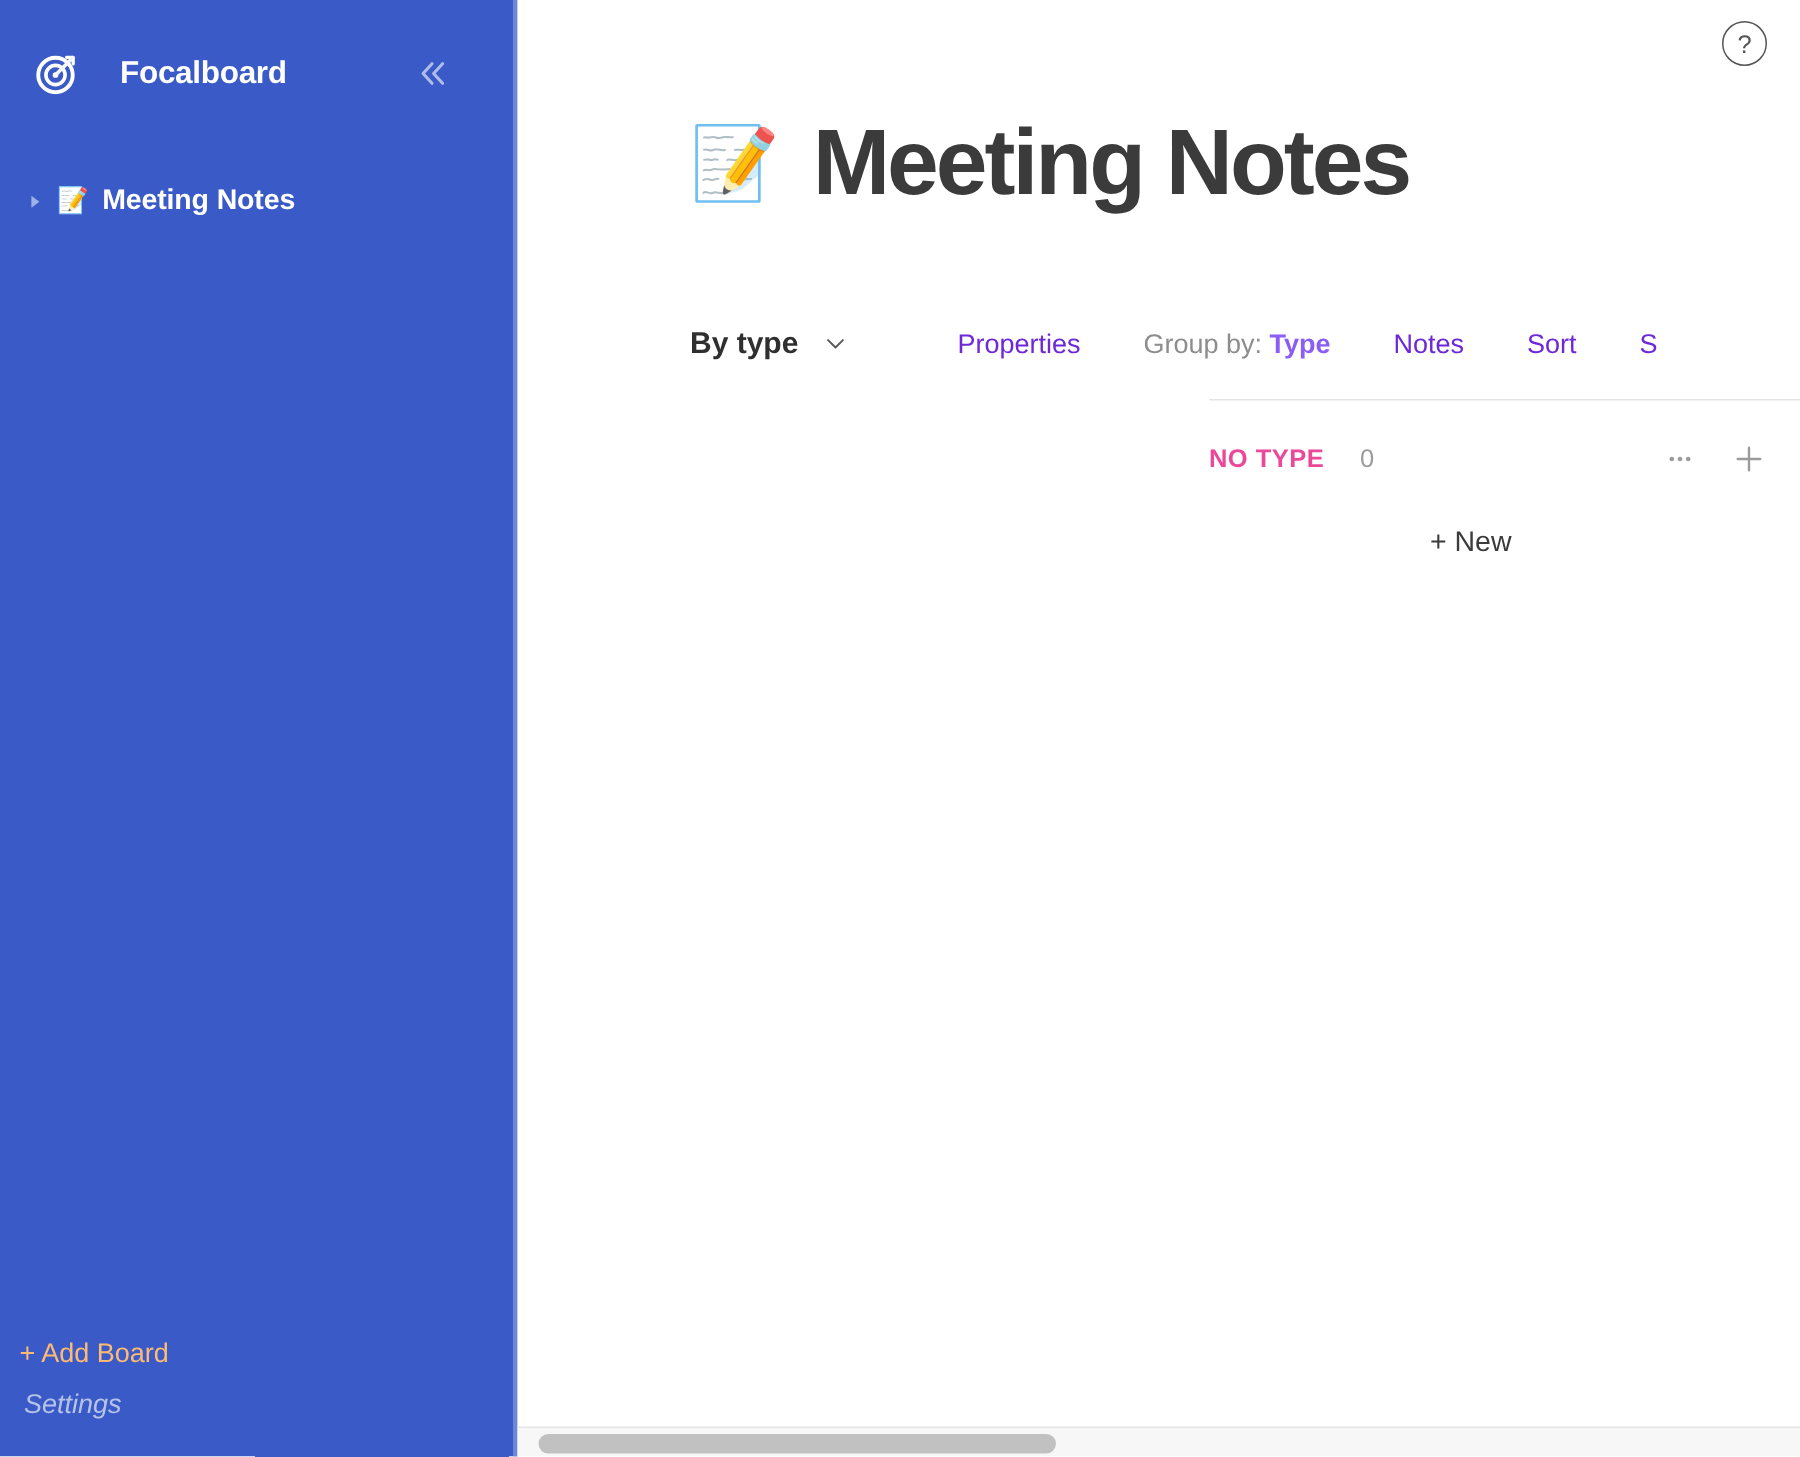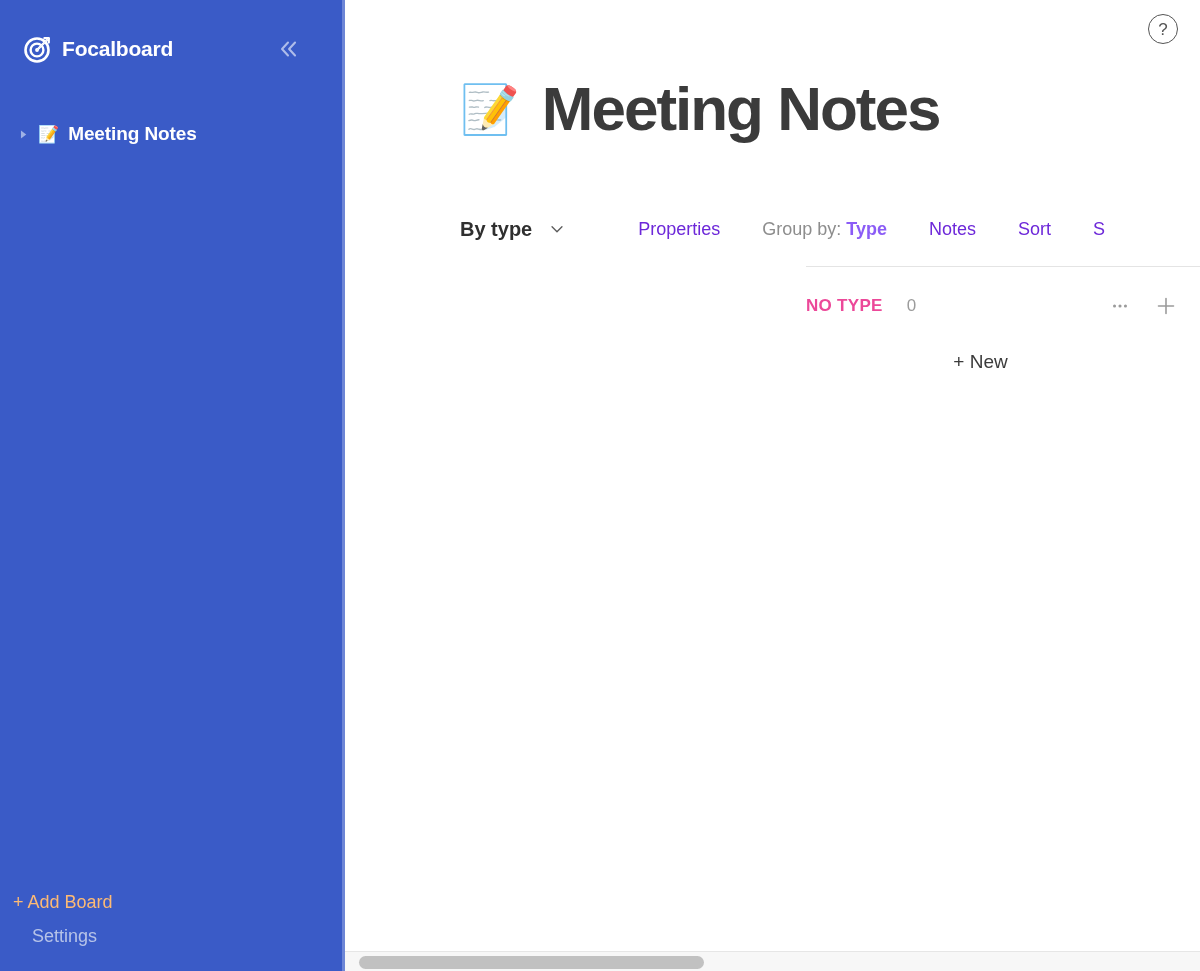--- a/index.html
+++ b/index.html
@@ -42,21 +42,21 @@
     top: 28px;
     left: 24px;
     right: 20px;
     height: 42px;
     display: flex;
     align-items: center;
   }
   .brand {
     display: flex;
     align-items: center;
-    gap: 10px;
+    gap: 28px;
     cursor: pointer;
   }
   .brand-logo {
     width: 28px; height: 28px;
     display: block;
     flex: 0 0 28px;
   }
   .brand-name {
     font-size: 21px;
     font-weight: 700;
@@ -129,25 +129,26 @@
     padding-left: 13px;
     font-size: 18px;
     color: #fdba74;
     cursor: pointer;
     white-space: nowrap;
   }
   .settings-link {
     display: flex;
     align-items: center;
     height: 34px;
-    padding-left: 32px;
+    padding-left: 16px;
     font-size: 18px;
     color: #b6c3e8;
     cursor: pointer;
     white-space: nowrap;
+    font-style: italic;
   }
 
   
   #main {
     position: relative;
     flex: 1 1 auto;
     height: 971px;
     background: #ffffff;
     overflow: hidden;
   }

